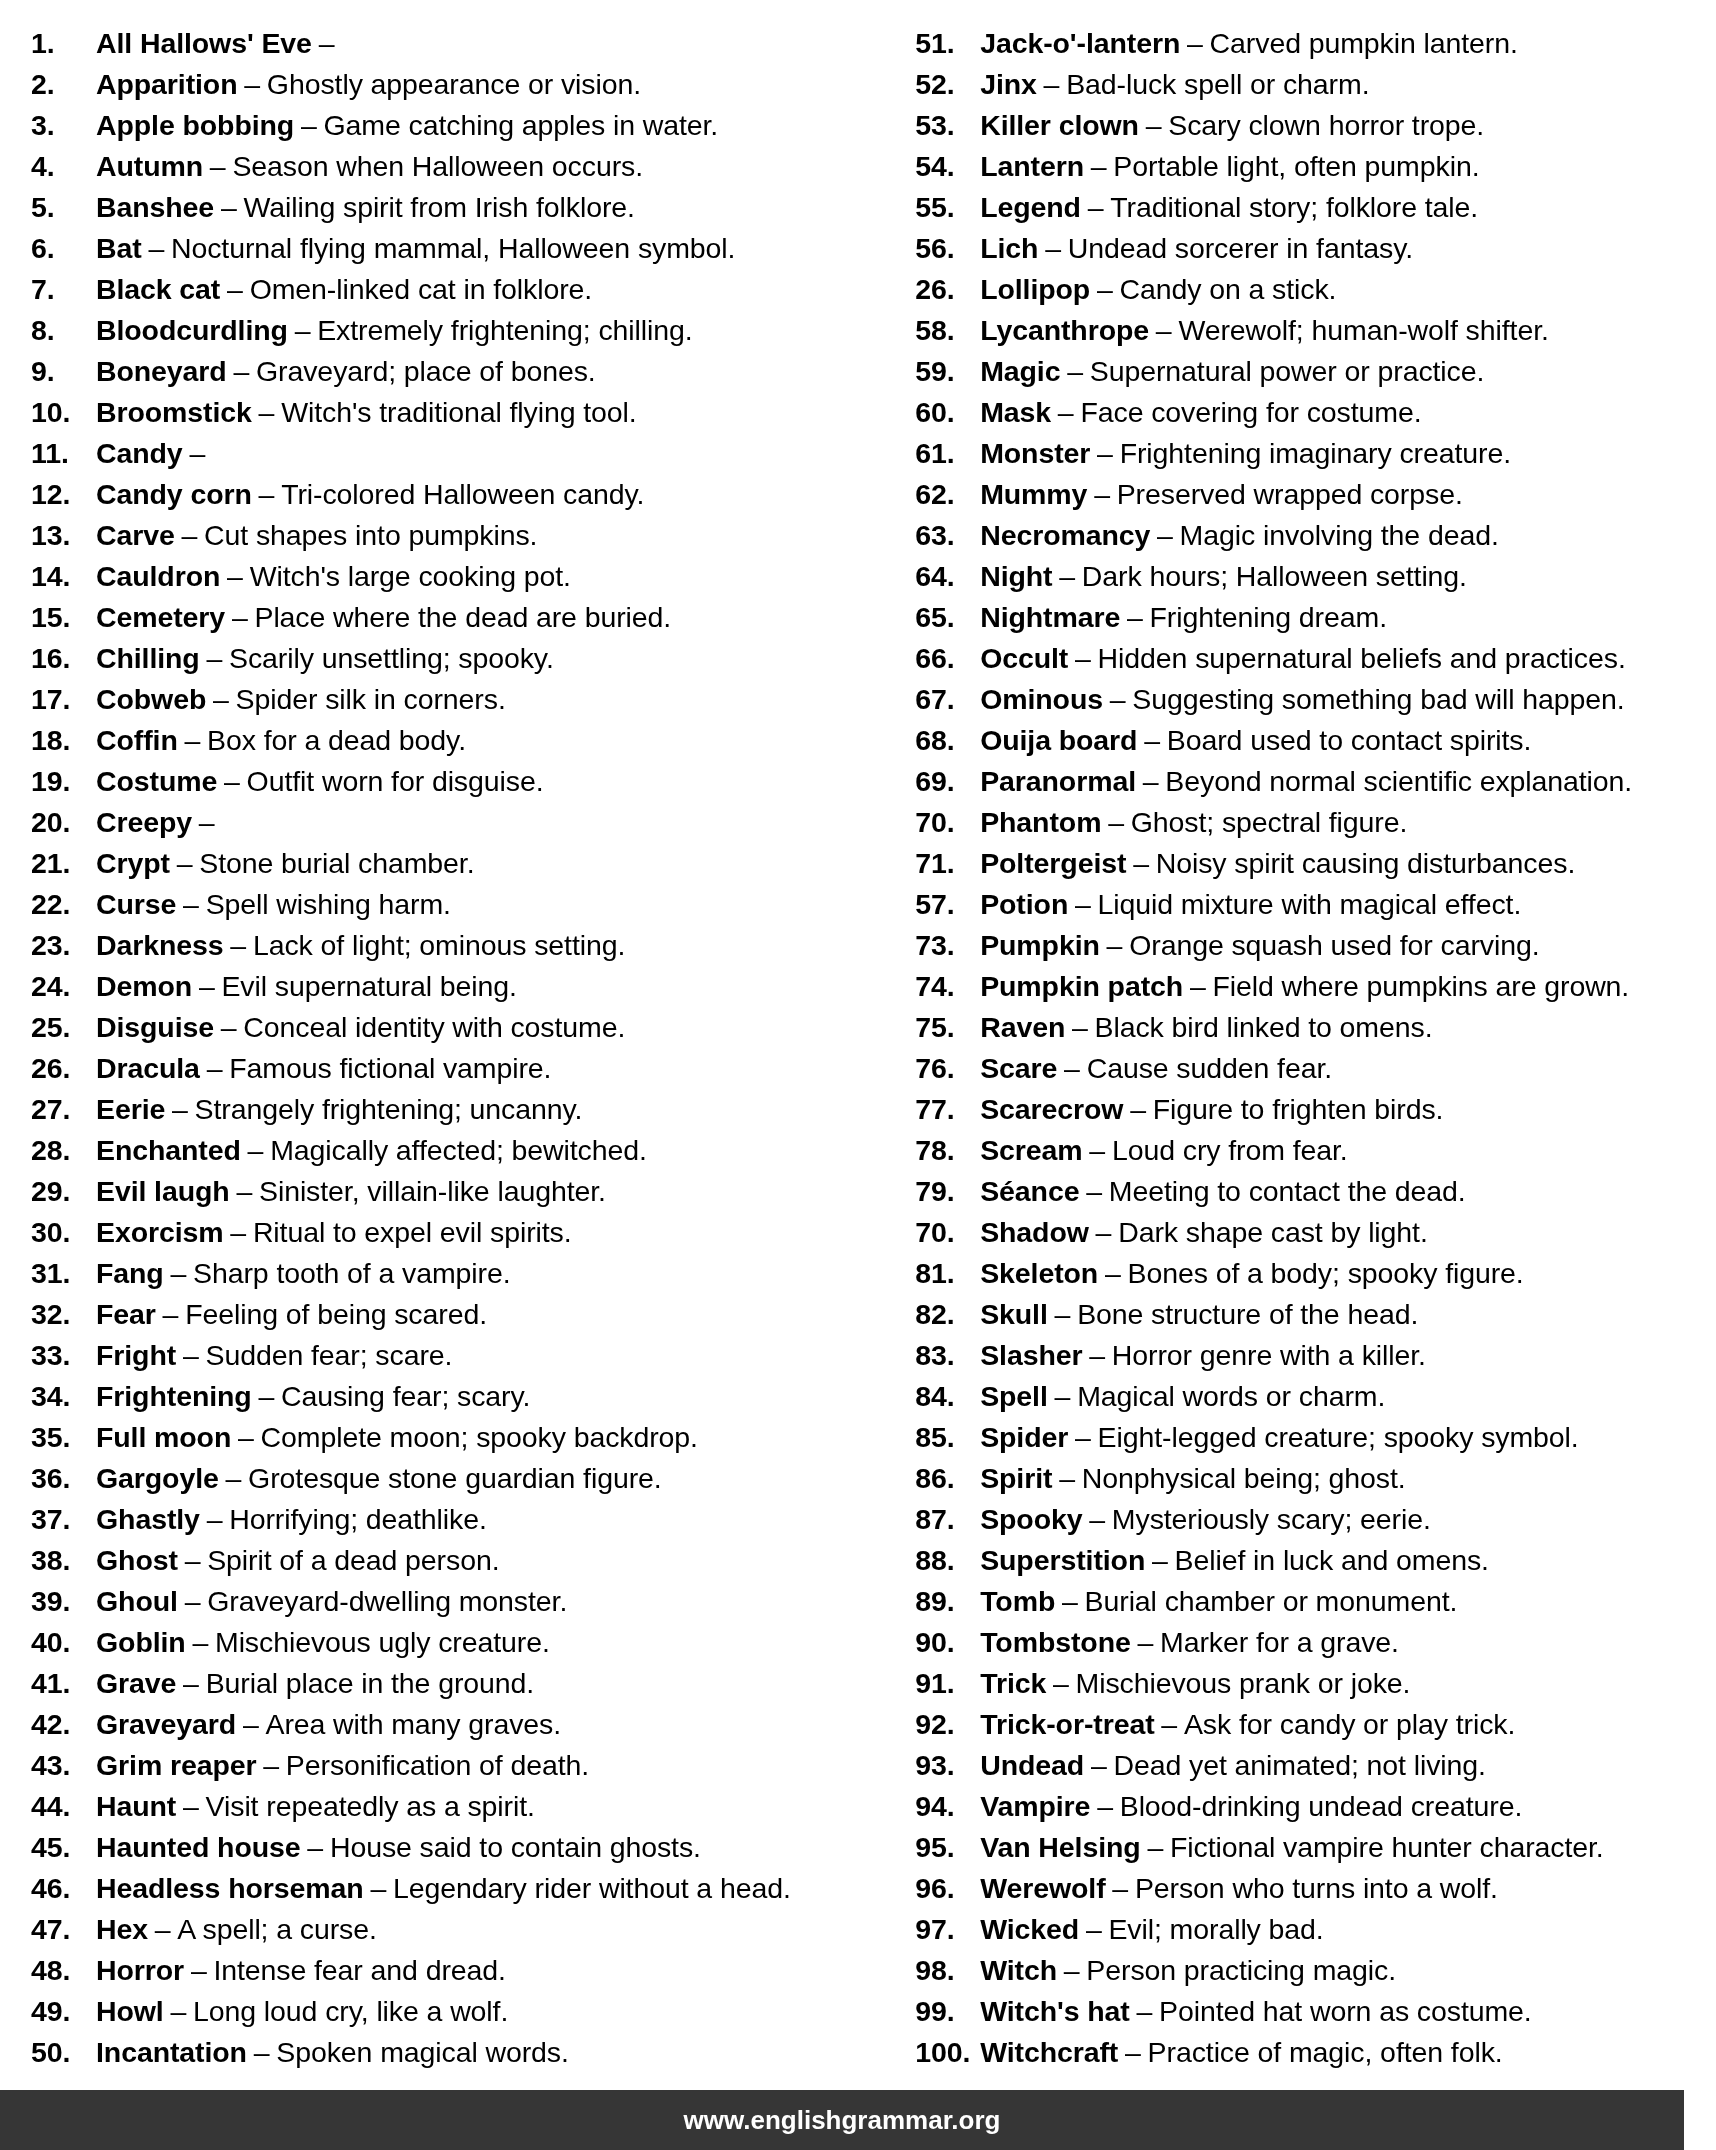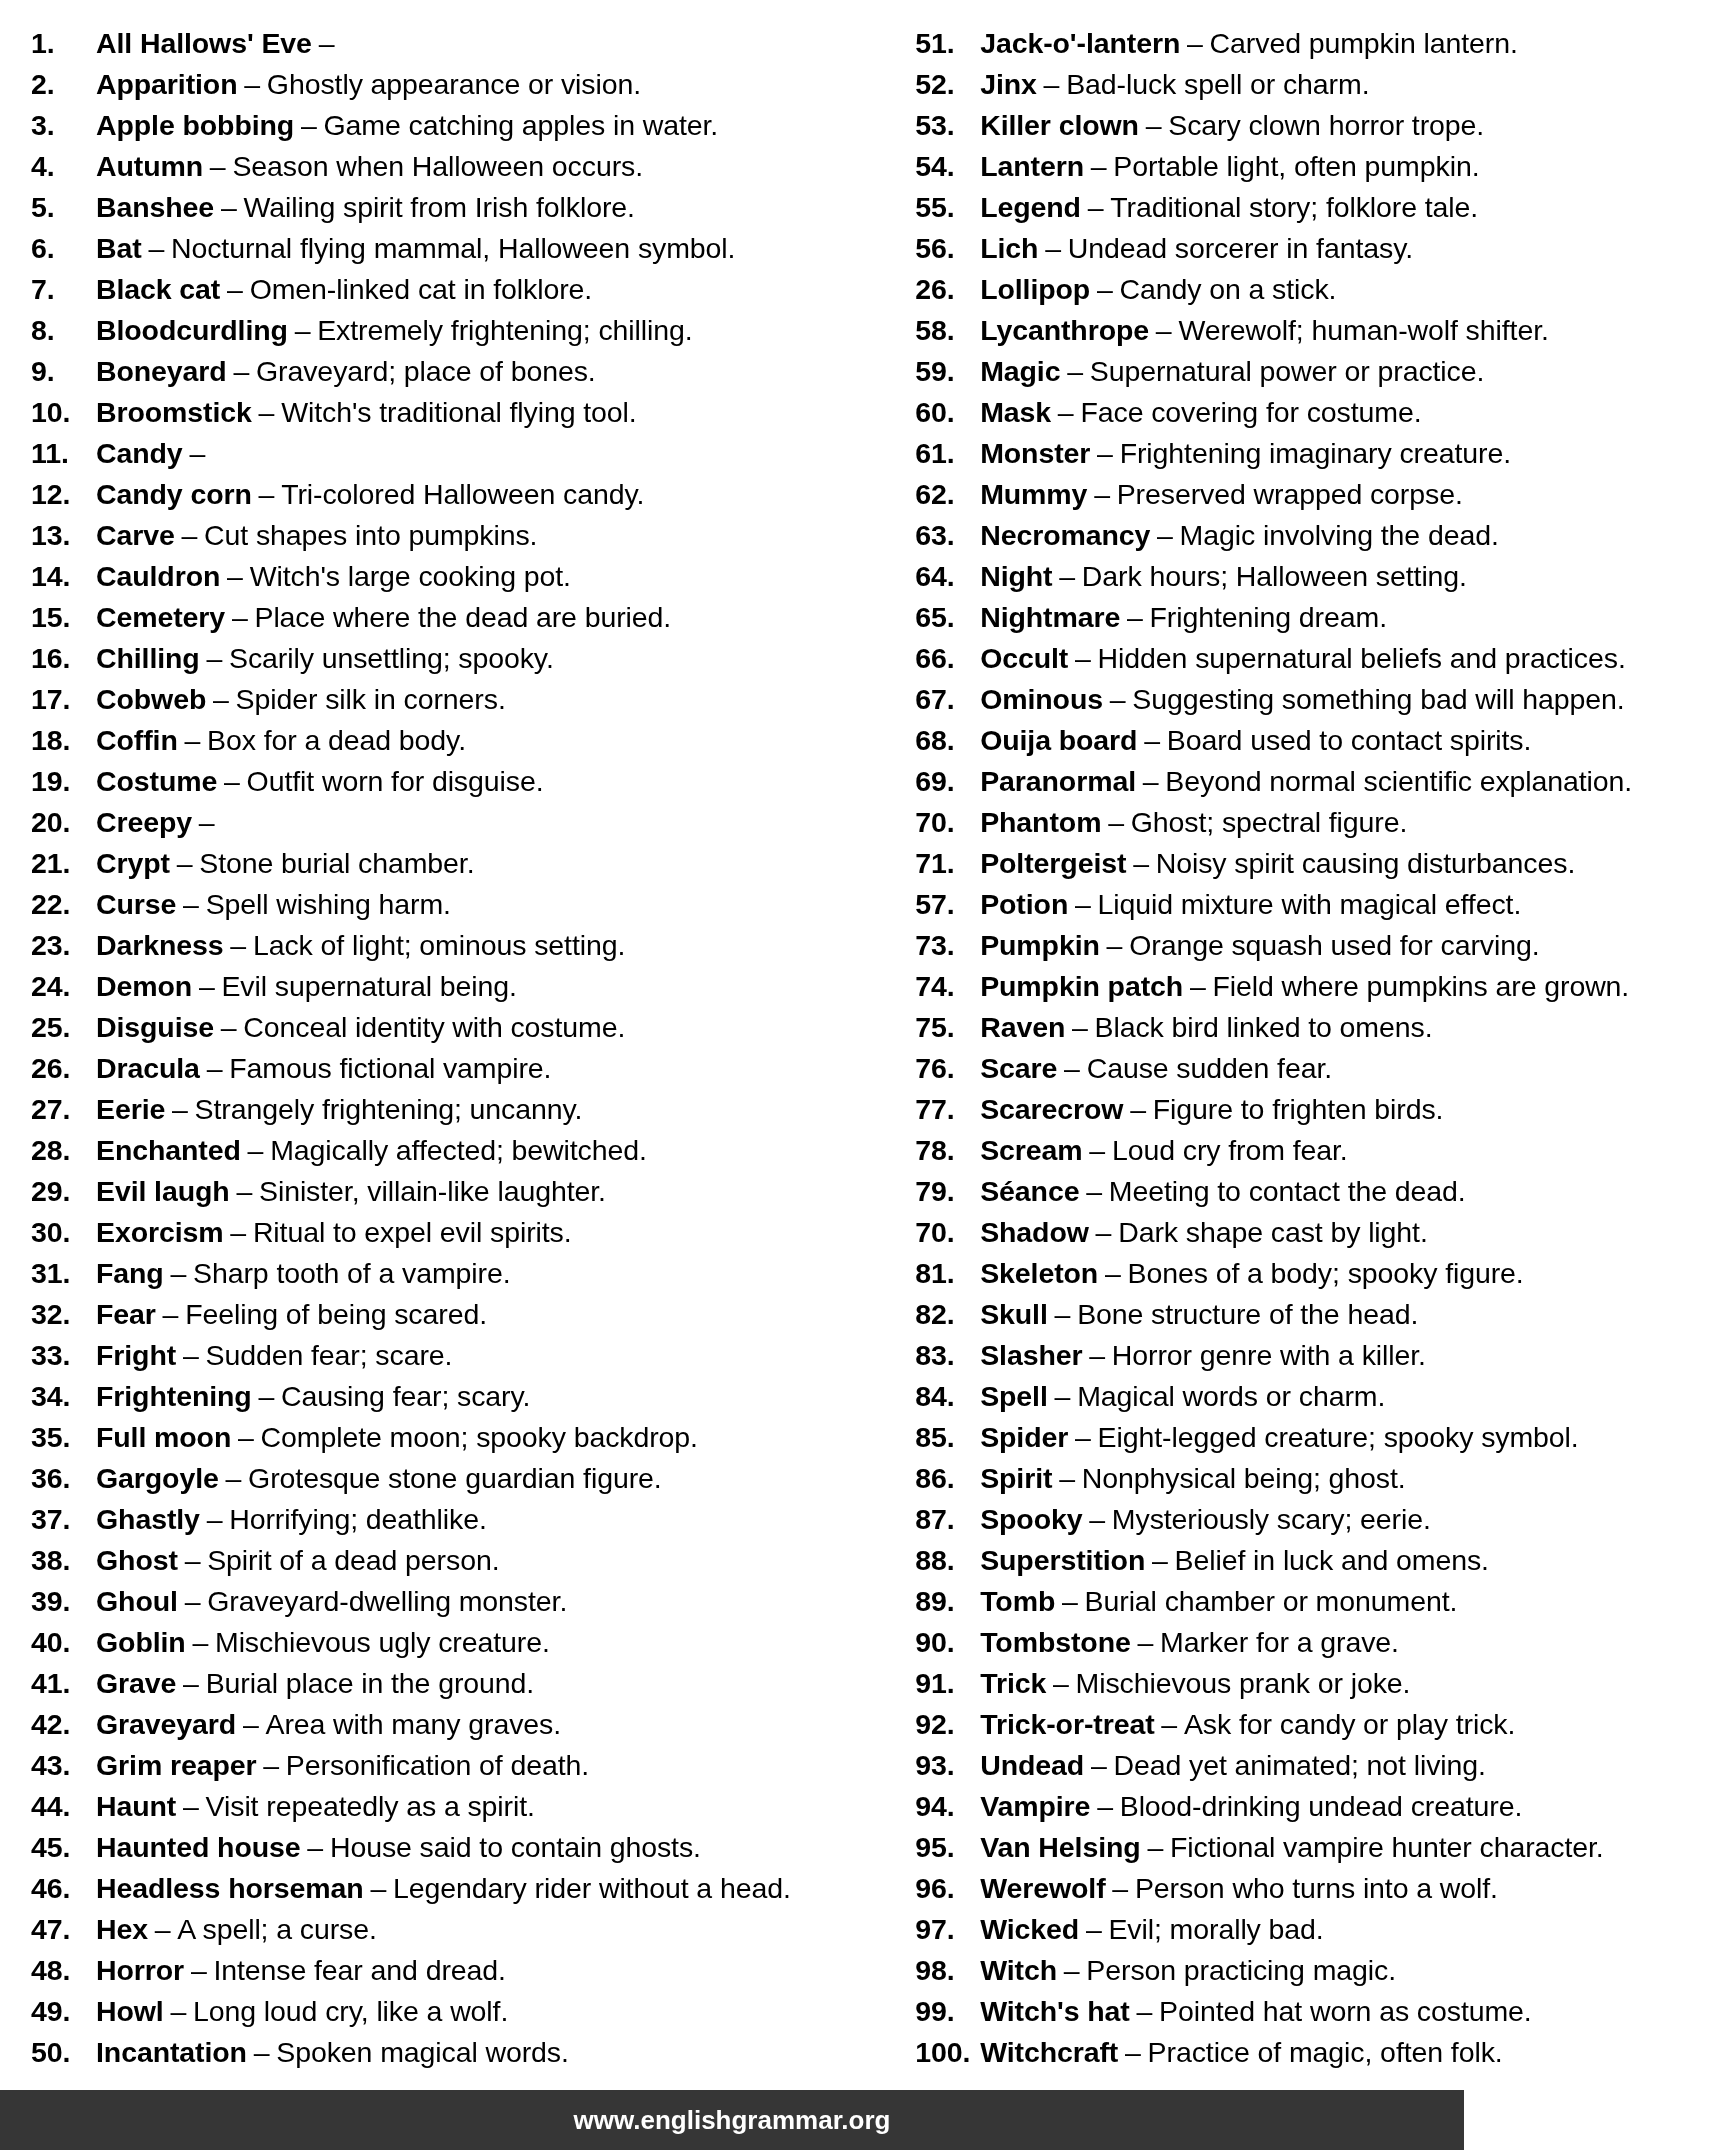--- a/index.html
+++ b/index.html
@@ -8,21 +8,21 @@
   .columns { position: absolute; top: 23px; left: 0; width: 1716px; display: flex; }
   .col { position: relative; }
   .col-left { margin-left: 31px; width: 877px; }
   .col-right { margin-left: 16px; width: 809px; }
   .row { height: 41px; line-height: 41px; font-size: 28.5px; white-space: nowrap;
          display: flex; align-items: baseline; letter-spacing: -0.1px; }
   .num { font-weight: bold; width: 65px; flex: 0 0 65px; }
   .term { font-weight: bold; }
   .sep { padding: 0 6.8px; }
   .def { }
-  .footer { position: absolute; left: 0; top: 2090px; width: 1464px; height: 61px;
+  .footer { position: absolute; left: 0; top: 2090px; width: 1684px; height: 61px;
             background: #363636; display: flex; align-items: center; justify-content: center; }
   .footer span { color: #ffffff; font-weight: bold; font-size: 26px; }
 </style>
 </head>
 <body>
 
 <div class="columns">
   <div class="col col-left" id="col-left">
       <div class="row">
         <span class="num">1.</span>

